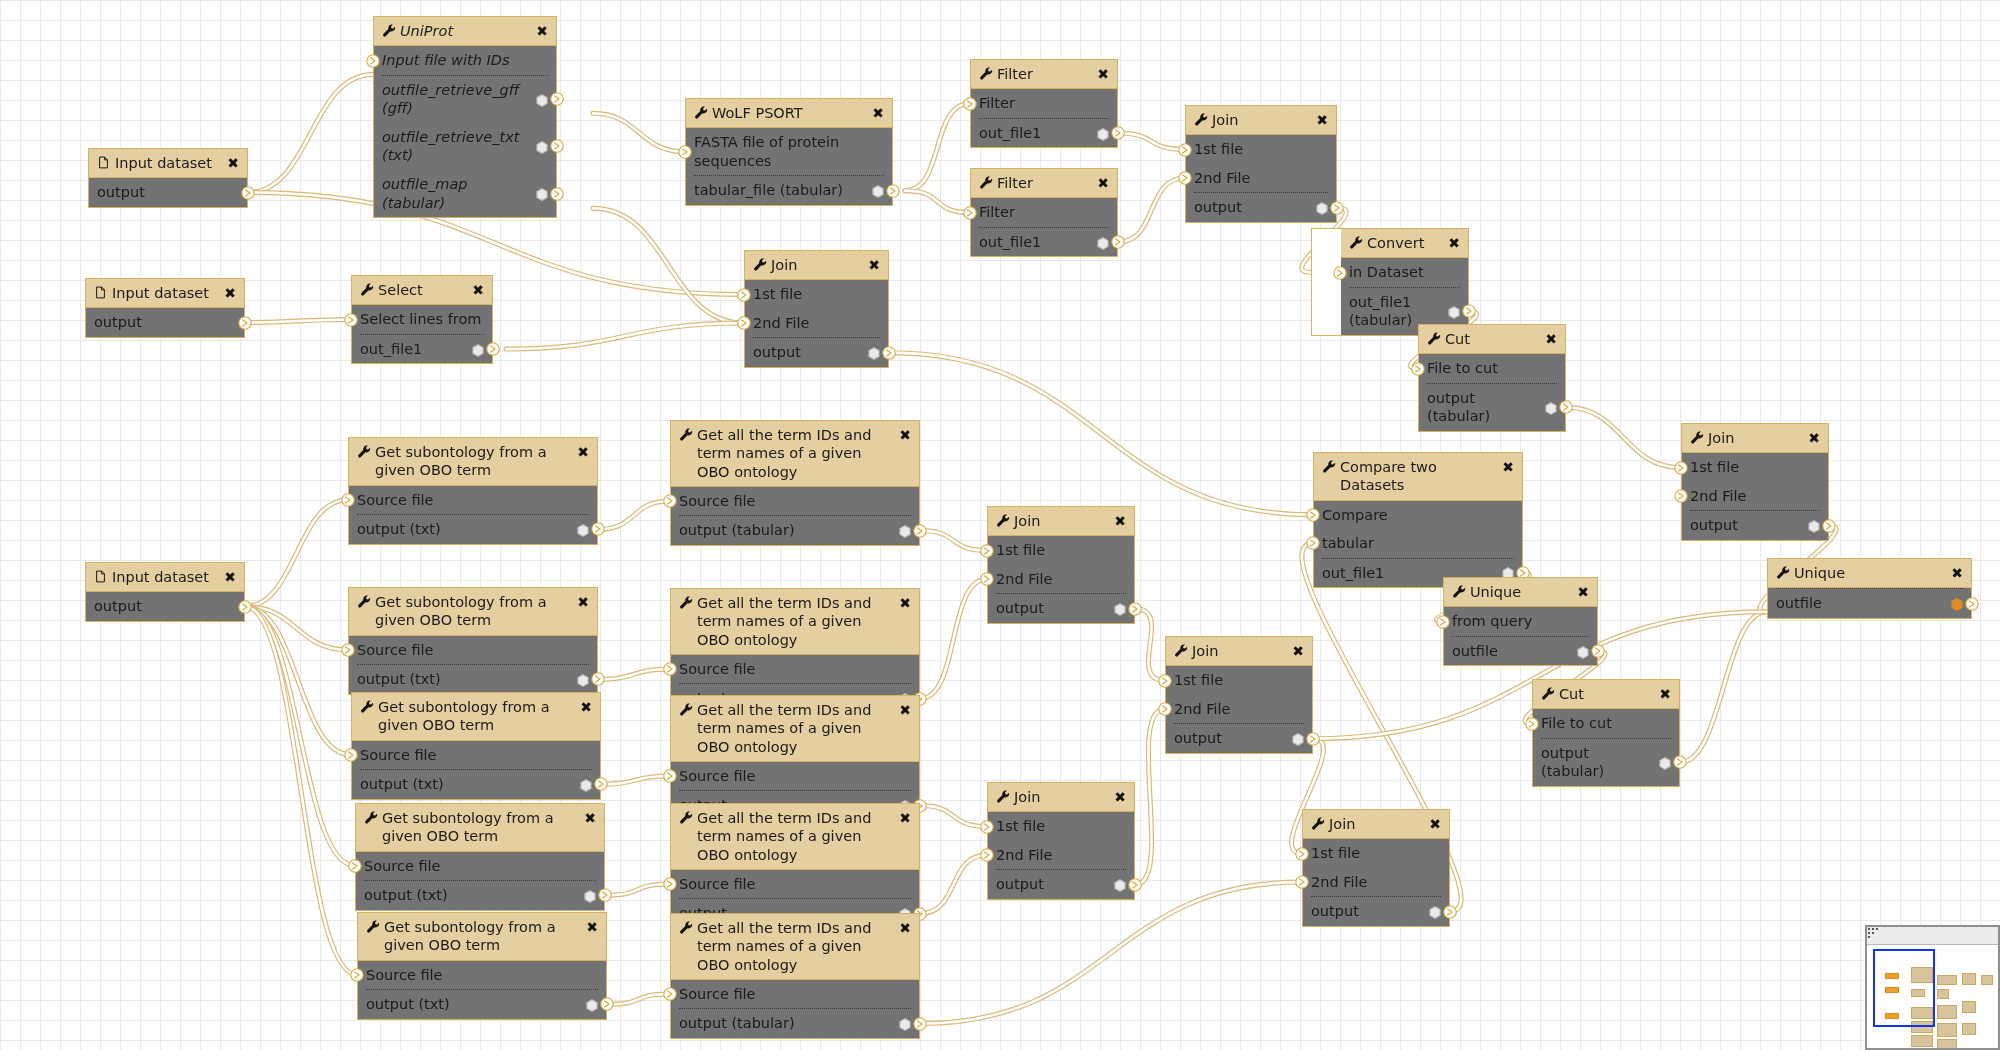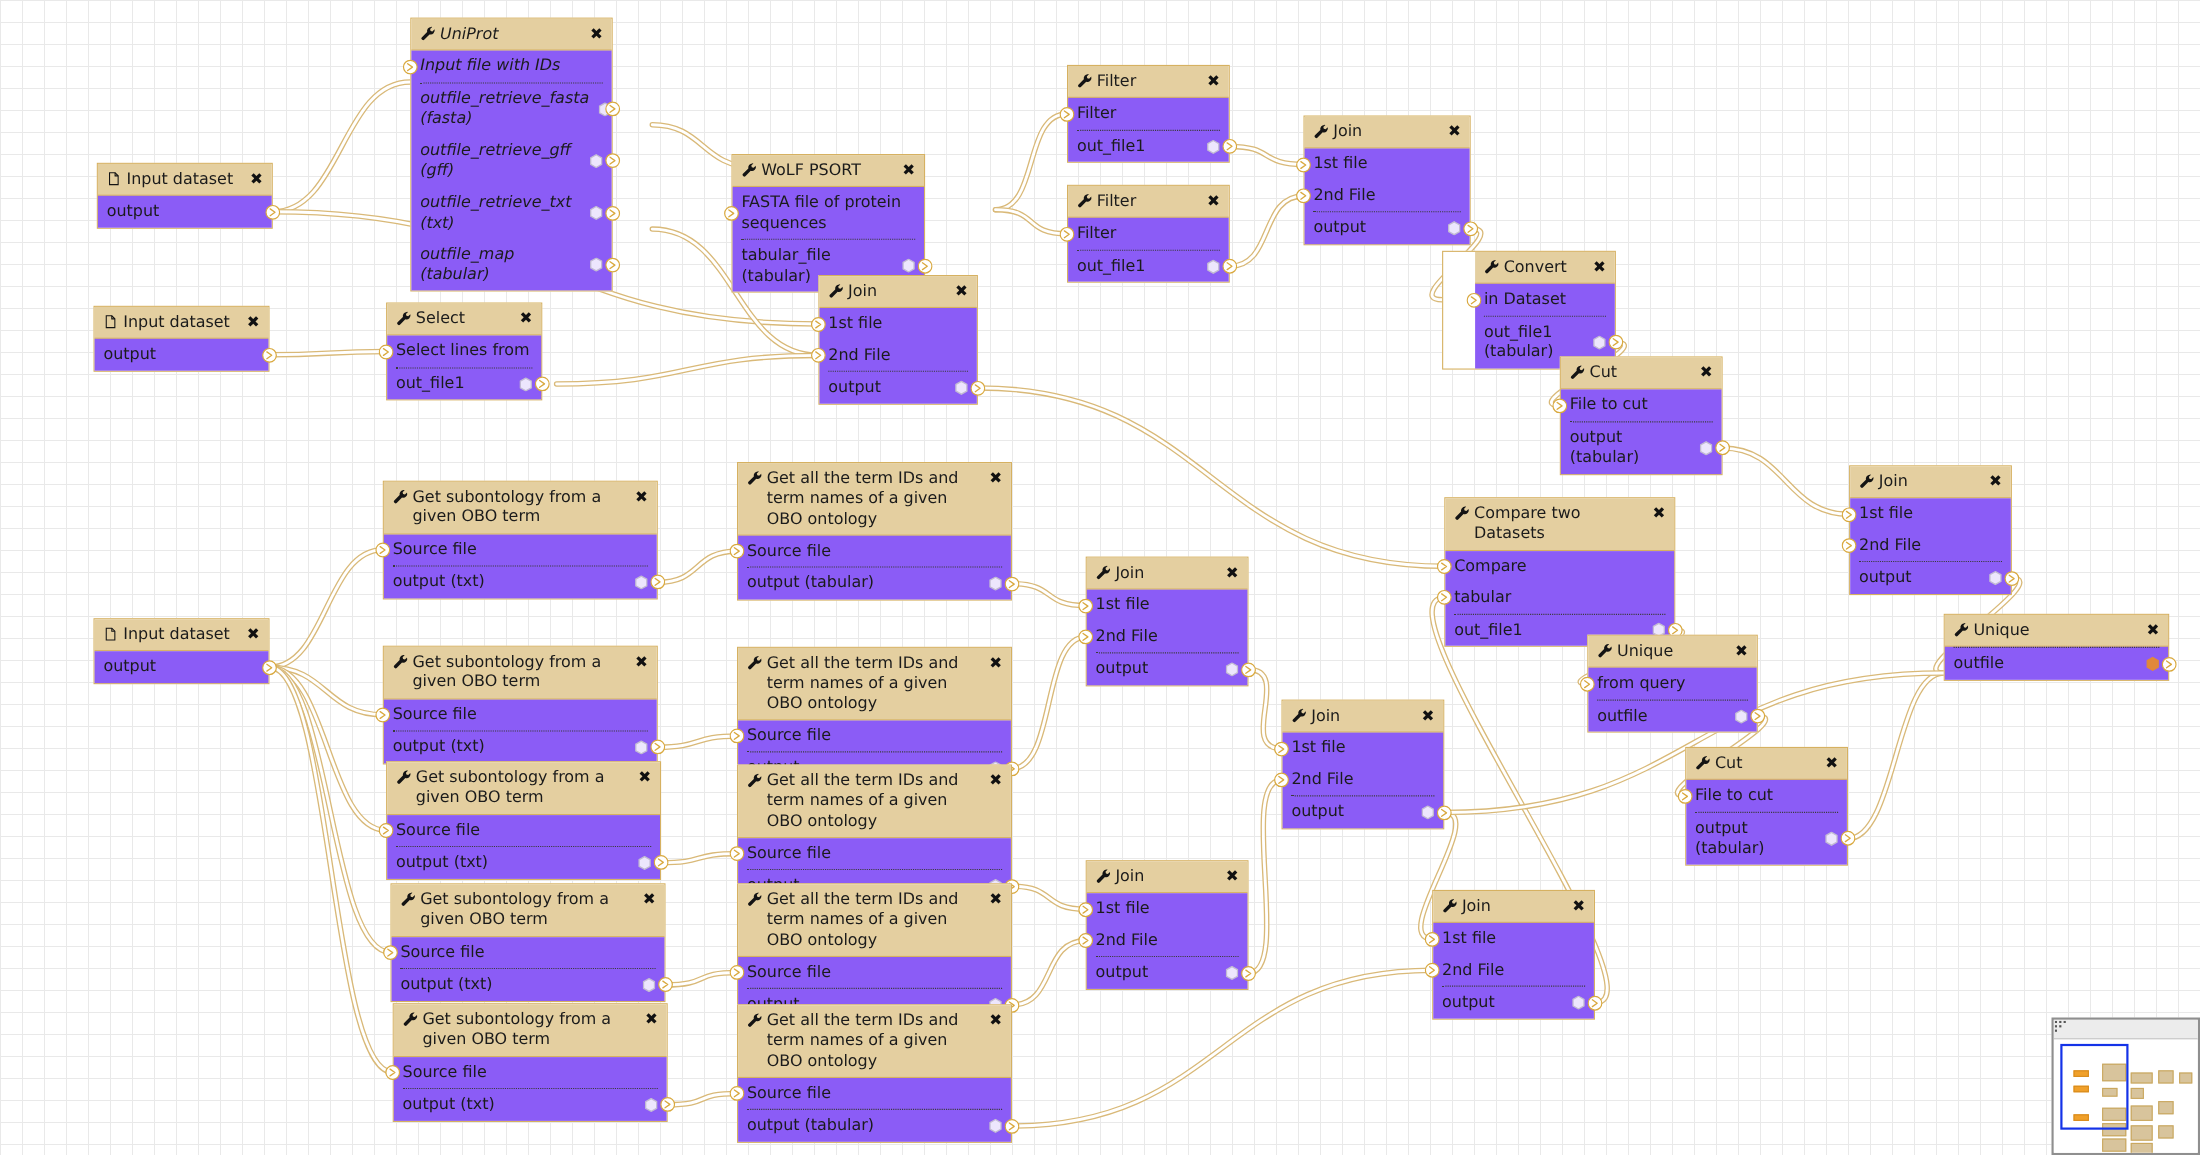--- a/index.html
+++ b/index.html
@@ -57,21 +57,21 @@
   }
   .node-header .hdr-close {
     flex: 0 0 auto;
     font-size: 14px;
     font-weight: bold;
     line-height: 1;
     margin-top: 2px;
     cursor: pointer;
     color: #111;
   }
-  .node-body { background:#8b5cf6; }
+  .node-body { background:#737373; }
   .row {
     position: relative;
     padding: 5px 8px;
     font-size: 14.5px;
     color: #1b1b1b;
     line-height: 1.28;
     min-height: 26px;
     display: flex;
     align-items: center;
   }
@@ -243,32 +243,20 @@
             <span class="term in">
               <svg viewBox="0 0 14 14" width="14" height="14">
                 <circle cx="7" cy="7" r="6.2" fill="#fff" stroke="#d9a93f" stroke-width="1.1"></circle>
                 <path d="M4.6 3.9 L9 7 L4.6 10.1" fill="none" stroke="#d9a93f" stroke-width="1.2" stroke-linecap="round" stroke-linejoin="round"></path>
               </svg>
             </span>
             <span class="rowtext">Input file with IDs</span>
           </div>
           <div class="sep"></div>
           <div class="row out">
-            <span class="rowtext">outfile_retrieve_fasta (fasta)</span>
-            <span class="hexmark"><svg viewBox="0 0 12 13" width="12" height="13">
-                <path d="M6 .7 11 3.5v6L6 12.3 1 9.5v-6z" fill="#ffffff" stroke="#cccccc" stroke-width="1.2"></path>
-              </svg></span>
-            <span class="term out">
-              <svg viewBox="0 0 14 14" width="14" height="14">
-                <circle cx="7" cy="7" r="6.2" fill="#fff" stroke="#d9a93f" stroke-width="1.1"></circle>
-                <path d="M4.6 3.9 L9 7 L4.6 10.1" fill="none" stroke="#d9a93f" stroke-width="1.2" stroke-linecap="round" stroke-linejoin="round"></path>
-              </svg>
-            </span>
-          </div>
-          <div class="row out">
             <span class="rowtext">outfile_retrieve_gff (gff)</span>
             <span class="hexmark"><svg viewBox="0 0 12 13" width="12" height="13">
                 <path d="M6 .7 11 3.5v6L6 12.3 1 9.5v-6z" fill="#ffffff" stroke="#cccccc" stroke-width="1.2"></path>
               </svg></span>
             <span class="term out">
               <svg viewBox="0 0 14 14" width="14" height="14">
                 <circle cx="7" cy="7" r="6.2" fill="#fff" stroke="#d9a93f" stroke-width="1.1"></circle>
                 <path d="M4.6 3.9 L9 7 L4.6 10.1" fill="none" stroke="#d9a93f" stroke-width="1.2" stroke-linecap="round" stroke-linejoin="round"></path>
               </svg>
             </span>
@@ -292,21 +280,21 @@
               </svg></span>
             <span class="term out">
               <svg viewBox="0 0 14 14" width="14" height="14">
                 <circle cx="7" cy="7" r="6.2" fill="#fff" stroke="#d9a93f" stroke-width="1.1"></circle>
                 <path d="M4.6 3.9 L9 7 L4.6 10.1" fill="none" stroke="#d9a93f" stroke-width="1.2" stroke-linecap="round" stroke-linejoin="round"></path>
               </svg>
             </span>
           </div>
         </div>
       </div>
-      <div class="node" style="left: 665px; top: 98px; width: 176px; margin-top: 42px;">
+      <div class="node" style="left: 685px; top: 98px; width: 208px;">
         <div class="node-header">
           <span class="hdr-icon"><svg viewBox="0 0 16 16" width="14" height="15">
               <path fill="#141414" d="M11.3 1.2a4.2 4.2 0 0 0-4.1 5.2L1.6 12a1.4 1.4 0 0 0 0 2l.5.5a1.4 1.4 0 0 0 2 0l5.6-5.6a4.2 4.2 0 0 0 5.2-5.3l-2.2 2.2-1.9-.5-.5-1.9 2.2-2.2a4.2 4.2 0 0 0-1.2-.2z"></path>
             </svg></span>
           <span class="hdr-title">WoLF PSORT</span>
           <span class="hdr-close">✖</span>
         </div>
         <div class="node-body">
           <div class="row in">
             <span class="term in">

